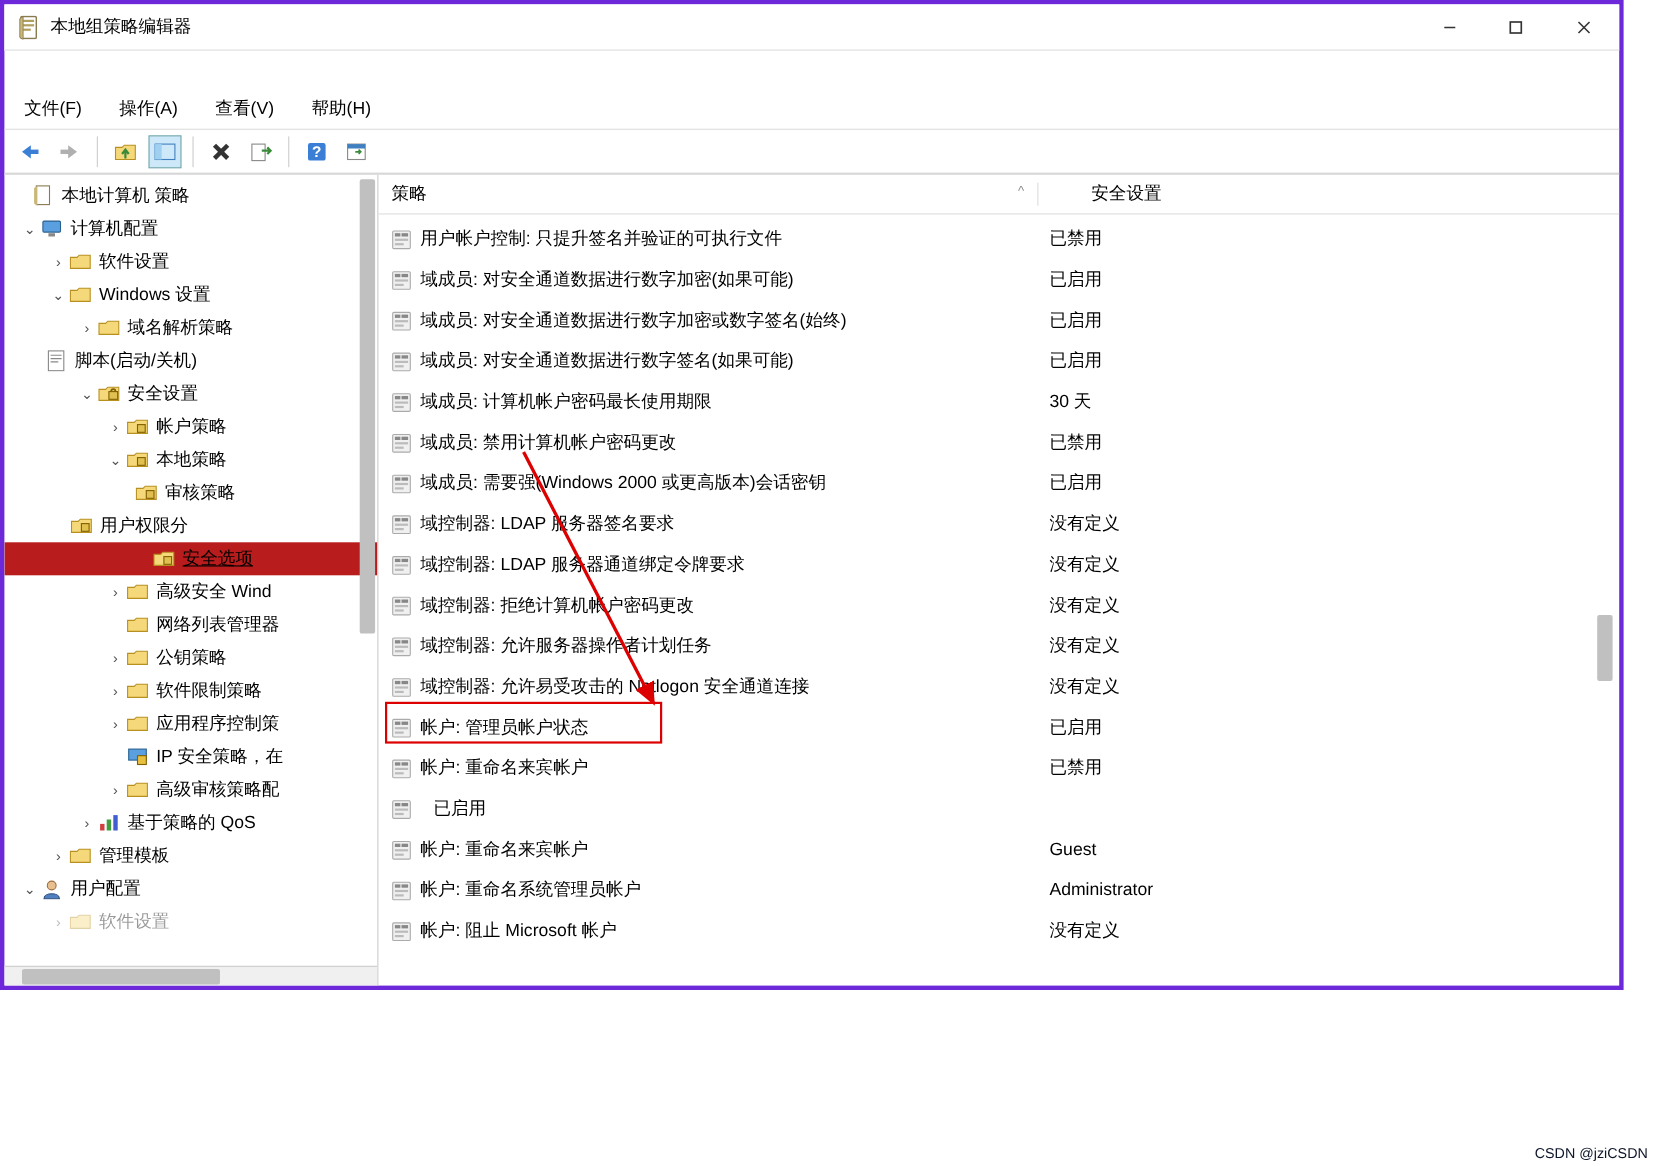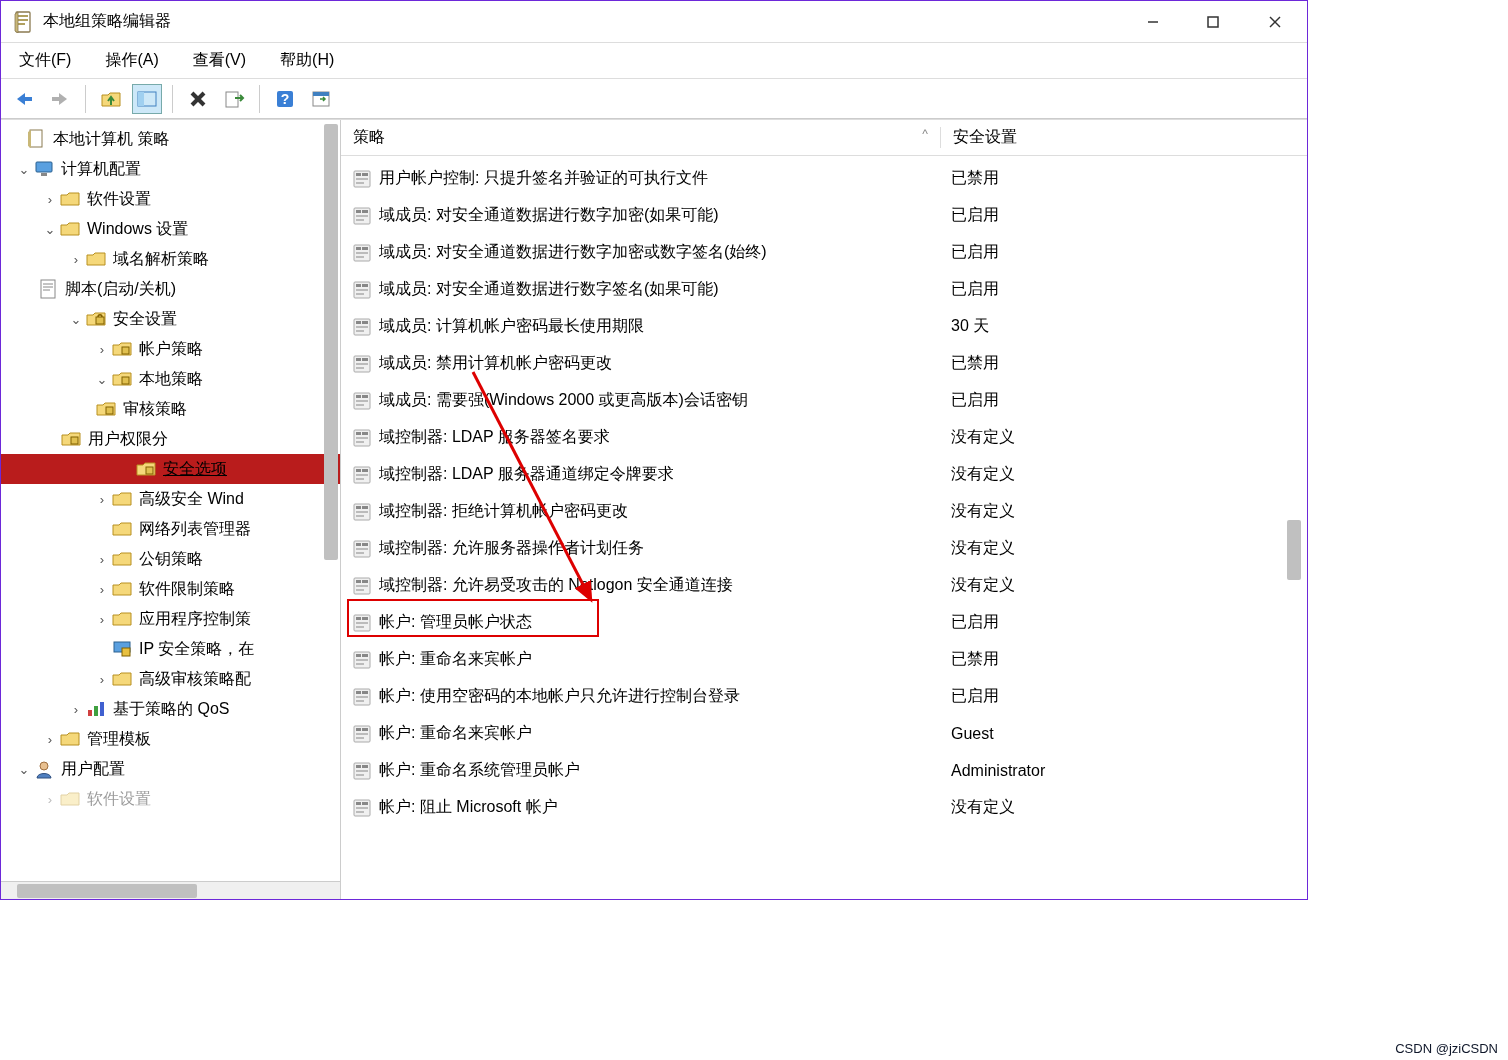--- a/index.html
+++ b/index.html
@@ -1,42 +1,42 @@
 <!DOCTYPE html>
 <html><head>
 <meta charset="utf-8">
 <style>
 * { box-sizing: border-box; margin: 0; padding: 0; }
 body { font-family: "Microsoft YaHei", "Segoe UI", sans-serif; font-size: 15px; background: #fff; overflow: hidden; }
-.window { width: 1308px; height: 900px; border: 1px solid #6d28d9; display: flex; flex-direction: column; background: #fff; position: relative; }
+.window { width: 1476px; height: 900px; border: 4px solid #6d28d9; display: flex; flex-direction: column; background: #fff; position: relative; }
 .titlebar { height: 42px; background: #fff; display: flex; align-items: center; padding: 0 0 0 12px; border-bottom: 1px solid #ddd; }
 .titlebar .app-icon { width: 20px; height: 24px; margin-right: 10px; display: inline-flex; align-items: center; justify-content: center; }
 .titlebar .title { flex: 1; font-size: 16px; }
 .win-controls { display: flex; height: 100%; }
 .win-btn { width: 60px; display: flex; align-items: center; justify-content: center; font-size: 14px; cursor: default; }
 .win-btn.close { width: 64px; }
-.menubar { height: 36px; display: flex; align-items: center; padding: 0 10px; gap: 18px; font-size: 16px; border-bottom: 1px solid #ddd; }
+.menubar { height: 36px; display: flex; align-items: center; padding: 0 10px; gap: 18px; font-size: 16px; border-bottom: 1px solid #ddd; margin-top: 36px; }
 .menubar .menu-item { padding: 4px 8px; cursor: default; }
 .toolbar { height: 40px; display: flex; align-items: center; padding: 0 8px; gap: 6px; border-bottom: 1px solid #ccc; }
 .tool-btn { width: 30px; height: 30px; display: inline-flex; align-items: center; justify-content: center; border: 1px solid transparent; }
 .tool-btn.pressed { border: 1px solid #7aa; background: #cde8f8; }
 .tool-sep { width: 1px; height: 28px; background: #ccc; margin: 0 4px; }
 .body { flex: 1; display: flex; border-top: 1px solid #ddd; min-height: 0; }
 .tree-pane { width: 340px; border-right: 1px solid #ccc; overflow: hidden; display: flex; flex-direction: column; position: relative; }
 .tree-scroll { flex: 1; overflow: hidden; padding: 4px 0; }
 .tree-node { display: flex; align-items: center; height: 30px; white-space: nowrap; font-size: 16px; }
 .tree-node .expander { width: 18px; text-align: center; font-size: 13px; color: #555; display: inline-block; }
 .tree-node .node-icon { width: 22px; height: 20px; margin-right: 6px; display: inline-flex; align-items: center; justify-content: center; }
 .tree-node.selected { background: #b91c1c; text-decoration: underline; }
 .tree-pane .hbar { height: 18px; background: #f0f0f0; border-top: 1px solid #ccc; position: relative; }
 .tree-pane .hbar .thumb { position: absolute; left: 16px; top: 2px; height: 14px; width: 180px; background: #c0c0c0; border-radius: 2px; }
 .tree-pane .vbar { position: absolute; right: 0; top: 4px; width: 18px; height: 70%; background: transparent; }
 .tree-pane .vbar .thumb { width: 14px; margin-left: 2px; height: 80%; background: #c0c0c0; border-radius: 2px; }
 .list-pane { flex: 1; display: flex; flex-direction: column; position: relative; }
-.list-header { display: flex; height: 36px; align-items: center; border-bottom: 1px solid #ddd; font-size: 16px; }
+.list-header { display: flex; height: 36px; align-items: center; border-bottom: 1px solid #ddd; font-size: 16px; gap: 36px; }
 .list-header .col { padding: 0 12px; }
 .list-header .col.policy { width: 600px; border-right: 1px solid #ddd; }
 .list-header .col.setting { flex: 1; }
 .list-rows { flex: 1; overflow: hidden; padding: 4px 0; }
 .list-row { display: flex; align-items: center; height: 37px; font-size: 16px; }
 .list-row .ricon { width: 22px; height: 22px; margin: 0 6px 0 10px; display: inline-flex; align-items: center; justify-content: center; }
 .list-row .policy-text { width: 560px; white-space: nowrap; overflow: hidden; }
 .list-row .setting-text { padding-left: 12px; }
 .list-pane .vbar { position: absolute; right: 2px; top: 40px; width: 18px; height: 70%; }
 .list-pane .vbar .thumb { width: 14px; height: 60px; background: #c0c0c0; margin-top: 360px; border-radius: 2px; }
@@ -228,21 +228,21 @@
         <div class="tree-node" style="padding-left:92px">
           <span class="expander">⌄</span>
           <span class="node-icon">
               <svg width="20" height="16">
                 <path d="M1 4 L7 4 L9 2 L19 2 L19 14 L1 14 Z" fill="#f5d87a" stroke="#b89020"></path>
                 <rect x="10" y="6" width="7" height="7" fill="#e0c050" stroke="#806000"></rect>
               </svg>
             </span>
           <span>本地策略</span>
         </div>
-        <div class="tree-node" style="padding-left:94px">
+        <div class="tree-node" style="padding-left:118px">
           <span class="node-icon">
               <svg width="20" height="16">
                 <path d="M1 4 L7 4 L9 2 L19 2 L19 14 L1 14 Z" fill="#f5d87a" stroke="#b89020"></path>
                 <rect x="10" y="6" width="7" height="7" fill="#e0c050" stroke="#806000"></rect>
               </svg>
             </span>
           <span>审核策略</span>
         </div>
         <div class="tree-node" style="padding-left:59px">
           <span class="node-icon">
@@ -563,21 +563,20 @@
           <div class="list-row">
             <span class="ricon">
               <svg width="20" height="20">
                 <rect x="2" y="2" width="16" height="16" rx="1" fill="#f0f0f0" stroke="#aaa"></rect>
                 <rect x="4" y="4" width="5" height="3" fill="#888"></rect>
                 <rect x="10" y="4" width="6" height="3" fill="#888"></rect>
                 <rect x="4" y="9" width="12" height="2" fill="#bbb"></rect>
                 <rect x="4" y="13" width="8" height="2" fill="#bbb"></rect>
               </svg>
             </span>
-            <span class="policy-text">帐户: 使用空密码的本地帐户只允许进行控制台登录</span>
             <span class="setting-text">已启用</span>
           </div>
           <div class="list-row">
             <span class="ricon">
               <svg width="20" height="20">
                 <rect x="2" y="2" width="16" height="16" rx="1" fill="#f0f0f0" stroke="#aaa"></rect>
                 <rect x="4" y="4" width="5" height="3" fill="#888"></rect>
                 <rect x="10" y="4" width="6" height="3" fill="#888"></rect>
                 <rect x="4" y="9" width="12" height="2" fill="#bbb"></rect>
                 <rect x="4" y="13" width="8" height="2" fill="#bbb"></rect>

